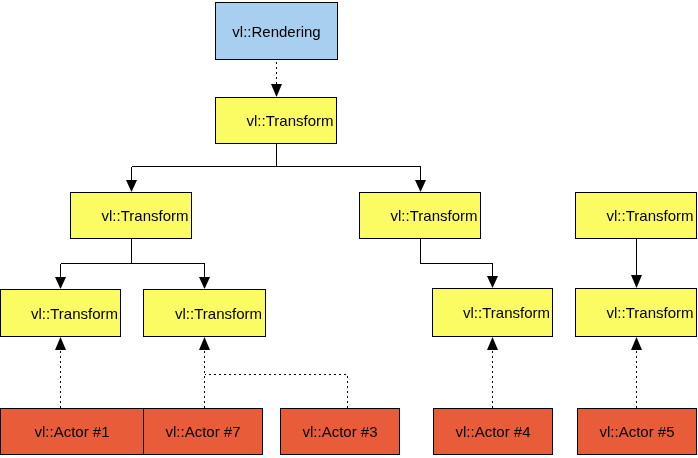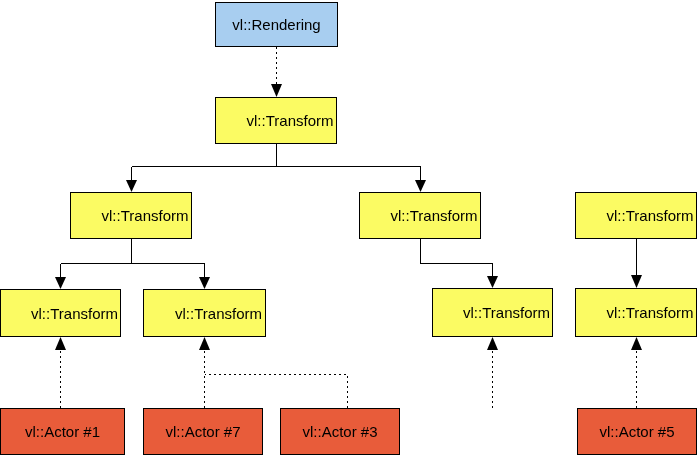--- a/index.html
+++ b/index.html
@@ -44,30 +44,30 @@
     justify-content: center;
     font-size: 15px;
     color: #000000;
     white-space: nowrap;
   }
   .node--rendering { background: var(--rendering-fill, #A8CEF0); }
   .node--transform { background: var(--transform-fill, #FBFB63); padding-left: 28px; }
   .node--actor     { background: var(--actor-fill, #E85C3A); }
 
   
-  #n-rendering        { left: 215px; top: 2px;   width: 123px; height: 45px; }
+  #n-rendering        { left: 215px; top: 2px;   width: 123px; height: 58px; }
   #n-t-root           { left: 215px; top: 97px;  width: 122px; height: 47px; }
   #n-t-l2-left        { left: 70px;  top: 192px; width: 122px; height: 47px; }
   #n-t-l2-right       { left: 359px; top: 192px; width: 122px; height: 47px; }
   #n-t-right-root     { left: 575px; top: 192px; width: 122px; height: 47px; }
   #n-t-l3-1           { left: 0px;   top: 289px; width: 121px; height: 48px; }
   #n-t-l3-2           { left: 143px; top: 289px; width: 123px; height: 48px; }
   #n-t-l3-3           { left: 432px; top: 288px; width: 121px; height: 49px; }
   #n-t-right-child    { left: 575px; top: 288px; width: 122px; height: 49px; }
-  #n-actor-1          { left: 0px;   top: 408px; width: 125px; height: 47px; }
+  #n-actor-1          { left: 0px;   top: 408px; width: 144px; height: 47px; }
   #n-actor-2          { left: 143px; top: 408px; width: 120px; height: 47px; }
   #n-actor-3          { left: 280px; top: 408px; width: 120px; height: 47px; }
   #n-actor-4          { left: 433px; top: 408px; width: 120px; height: 47px; }
   #n-actor-5          { left: 577px; top: 408px; width: 120px; height: 47px; }
 </style>
 </head>
 <body>
 
 <div class="canvas">
 
@@ -148,16 +148,17 @@
   <div id="n-t-l3-3" class="node node--transform">vl::Transform</div>
 
   <div id="n-t-right-child" class="node node--transform">vl::Transform</div>
 
   <div id="n-actor-1" class="node node--actor">vl::Actor #1</div>
 
   <div id="n-actor-2" class="node node--actor">vl::Actor #7</div>
 
   <div id="n-actor-3" class="node node--actor">vl::Actor #3</div>
 
+  <div id="n-actor-4" class="node node--actor">vl::Actor #4</div>
 
   <div id="n-actor-5" class="node node--actor">vl::Actor #5</div>
 
 </div>
 
 </body></html>

